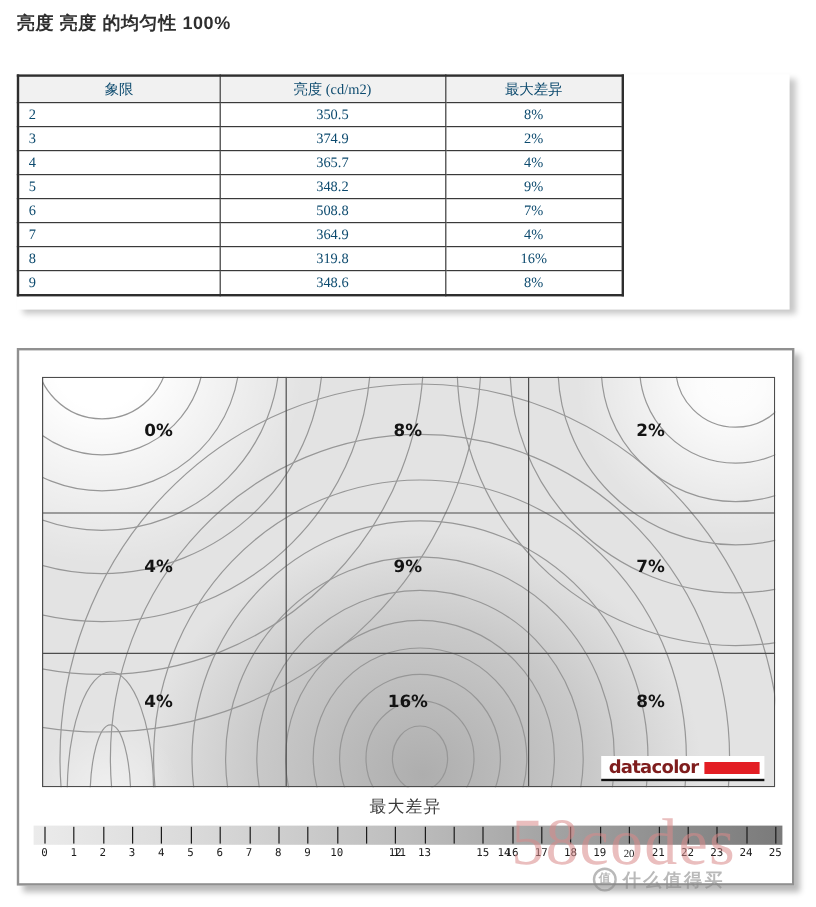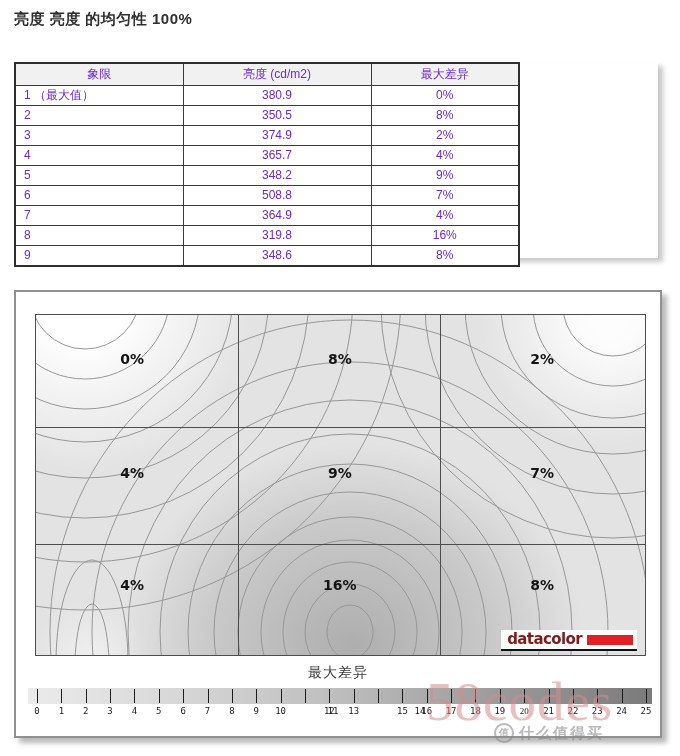--- a/index.html
+++ b/index.html
@@ -12,21 +12,21 @@
     position:absolute;left:14px;top:10px;
     font-size:15px;font-weight:600;color:#2f2f2f;letter-spacing:0.5px;
   }
   
   .table-panel{
     position:absolute;left:14px;top:62px;width:644px;height:196px;
     background:#fff;box-shadow:5px 4px 5px rgba(0,0,0,0.22);
   }
   table.uniformity{
     border-collapse:collapse;table-layout:fixed;width:504px;
-    font-family:Liberation Sans, sans-serif;font-size:12px;color:#6d28d9;
+    font-family:Liberation Serif, serif;font-size:12px;color:#0c4a6e;
     border:2px solid #2e2e2e;
   }
   table.uniformity th, table.uniformity td{
     border:1px solid #3a3a3a;padding:1px 4px;height:17px;line-height:17px;
     overflow:hidden;white-space:nowrap;
   }
   table.uniformity th{background:#f1f1f1;font-weight:normal;text-align:center;height:19px;}
   table.uniformity td{text-align:center;background:#fff;}
   table.uniformity td:first-child{text-align:left;padding-left:8px;}
   col.c1{width:168px;} col.c2{width:188px;} col.c3{width:148px;}
@@ -107,25 +107,20 @@
         <col class="c3">
       </colgroup>
     <thead>
         <tr>
           <th>象限</th>
           <th>亮度 (cd/m2)</th>
           <th>最大差异</th>
         </tr>
       </thead>
     <tbody>
-        <tr>
-          <td>1 （最大值）</td>
-          <td>380.9</td>
-          <td>0%</td>
-        </tr>
         <tr>
           <td>2</td>
           <td>350.5</td>
           <td>8%</td>
         </tr>
         <tr>
           <td>3</td>
           <td>374.9</td>
           <td>2%</td>
         </tr>

